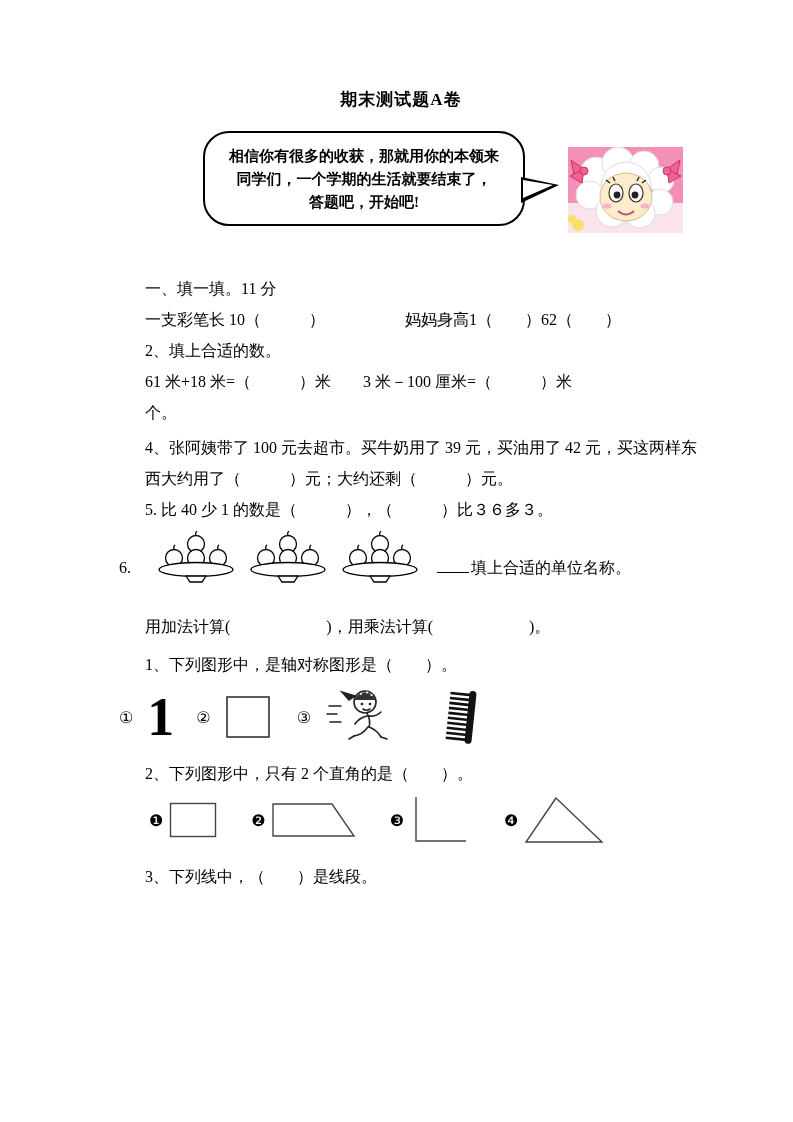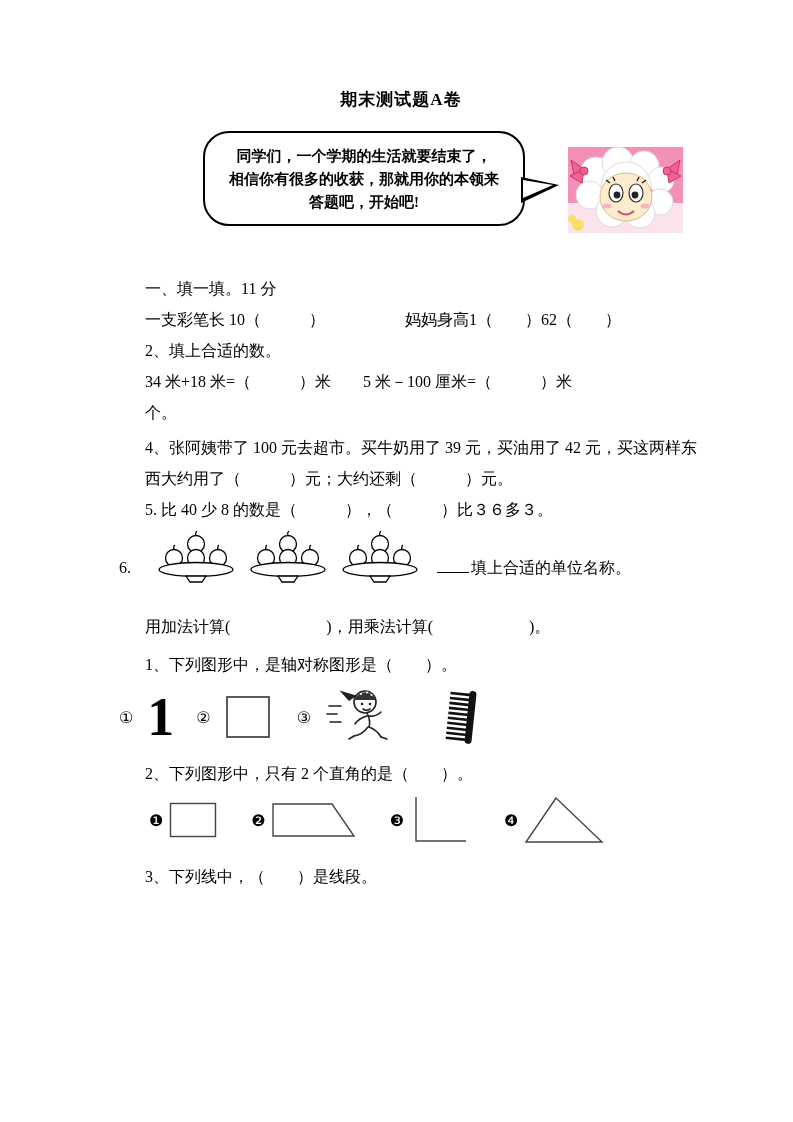--- a/index.html
+++ b/index.html
@@ -82,22 +82,22 @@
 </head>
 <body>
 
 <div class="page">
   <div class="content">
 
     <h1 class="title">期末测试题A卷</h1>
 
     <div class="intro-row">
       <div class="speech-bubble">
+        <div>相信你有很多的收获，那就用你的本领来</div>
         <div>同学们，一个学期的生活就要结束了，</div>
-        <div>相信你有很多的收获，那就用你的本领来</div>
         <div>答题吧，开始吧!</div>
         <div class="bubble-tail"></div>
       </div>
       <div class="mascot">
         <svg width="115" height="86" viewBox="0 0 115 86">
           <rect x="0" y="0" width="115" height="86" fill="#fbe3ec"></rect>
           <rect x="0" y="0" width="115" height="56" fill="#f48fb8"></rect>
           <circle cx="10" cy="78" r="6" fill="#f7e06a"></circle>
           <circle cx="4" cy="72" r="4" fill="#f7e06a"></circle>
           <g fill="#ffffff" stroke="#e3dada" stroke-width="1">
@@ -130,25 +130,25 @@
           <ellipse cx="39" cy="59" rx="4.5" ry="2.6" fill="#f8b3c6"></ellipse>
           <ellipse cx="77" cy="59" rx="4.5" ry="2.6" fill="#f8b3c6"></ellipse>
           <path d="M50 64 q8 7 16 0" stroke="#c2577a" stroke-width="2" fill="none"></path>
         </svg>
       </div>
     </div>
 
     <p class="line">一、填一填。11 分</p>
     <p class="line">一支彩笔长 10（　　　）　　　　　妈妈身高1（　　）62（　　）</p>
     <p class="line">2、填上合适的数。</p>
-    <p class="line">34 米+18 米=（　　　）米　　5 米－100 厘米=（　　　）米</p>
+    <p class="line">61 米+18 米=（　　　）米　　3 米－100 厘米=（　　　）米</p>
     <p class="line gap-sm">个。</p>
     <p class="line">4、张阿姨带了 100 元去超市。买牛奶用了 39 元，买油用了 42 元，买这两样东</p>
     <p class="line">西大约用了（　　　）元；大约还剩（　　　）元。</p>
-    <p class="line">5. 比 40 少 8 的数是（　　　），（　　　）比３６多３。</p>
+    <p class="line">5. 比 40 少 1 的数是（　　　），（　　　）比３６多３。</p>
 
     <svg width="0" height="0" style="position:absolute" aria-hidden="true">
       <symbol id="apple-plate" viewBox="0 0 78 52">
         <g fill="#fff" stroke="#000" stroke-width="1.3">
           <circle cx="39" cy="13" r="8.5"></circle>
           <circle cx="17" cy="27" r="8.5"></circle>
           <circle cx="39" cy="27" r="8.5"></circle>
           <circle cx="61" cy="27" r="8.5"></circle>
         </g>
         <g fill="none" stroke="#000" stroke-width="1.2">

